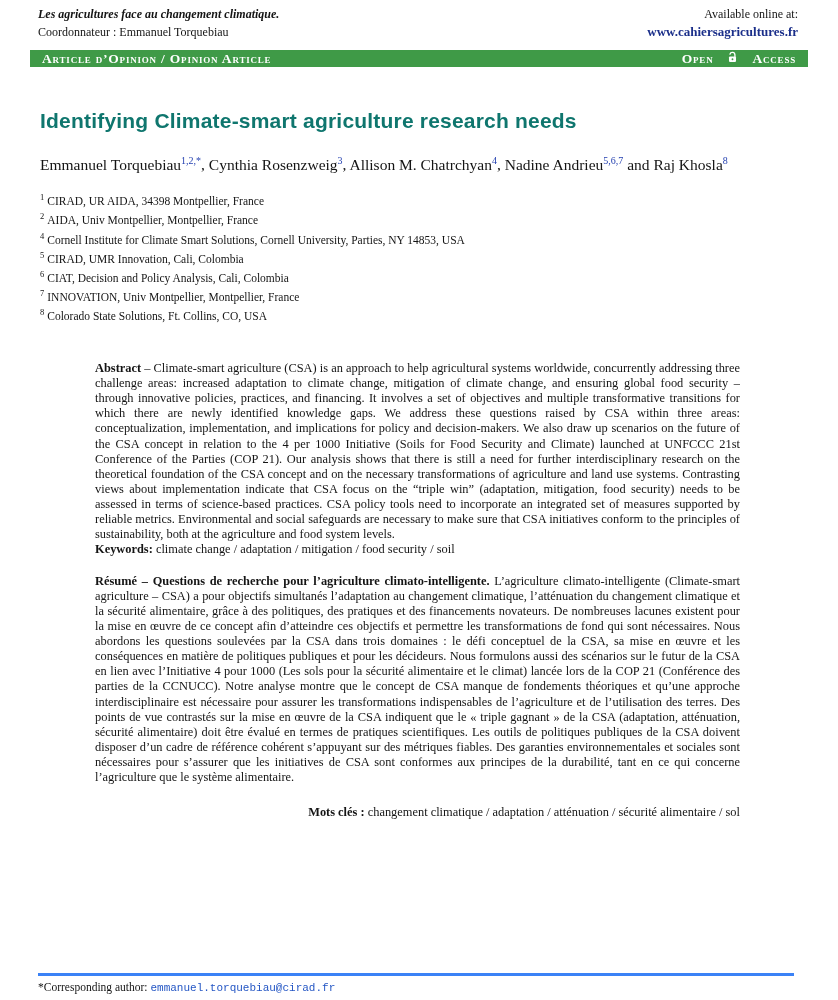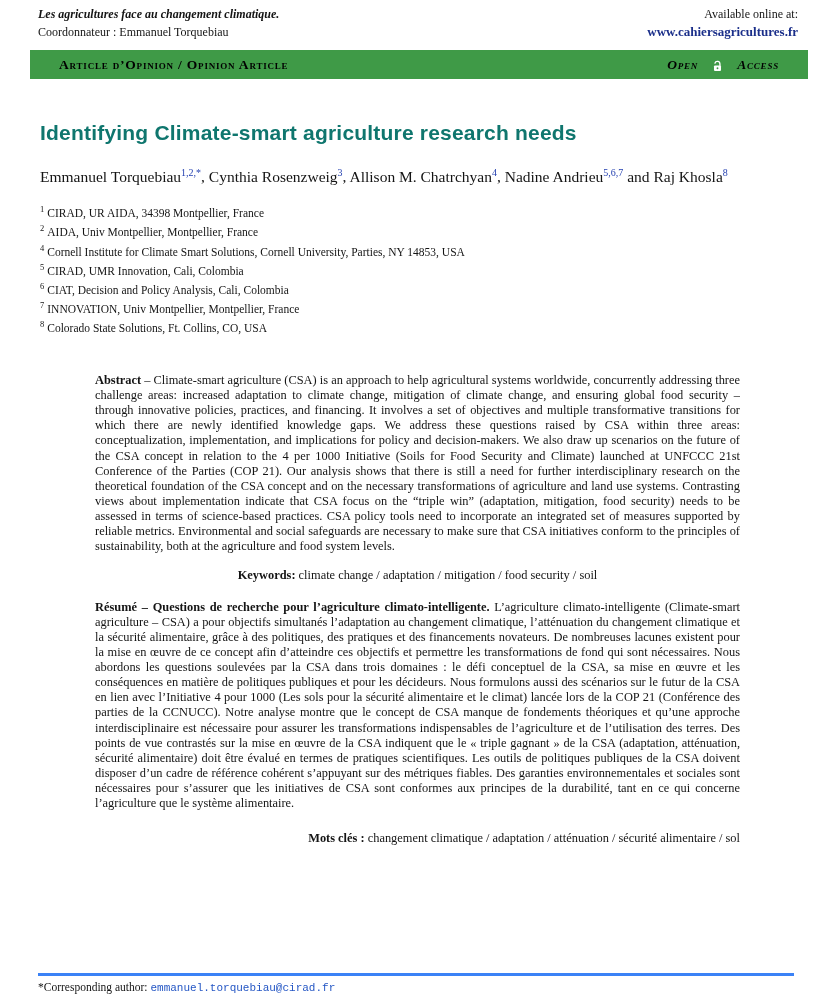--- a/index.html
+++ b/index.html
@@ -11,39 +11,39 @@
   }
   
   .hdr { display: flex; justify-content: space-between; padding: 7px 40px 0 38px; gap: 24px; }
   .hdr-left .l1 { font-weight: bold; font-style: italic; font-size: 12px; }
   .hdr-left .l2 { font-size: 12px; margin-top: 3px; }
   .hdr-right { text-align: right; }
   .hdr-right .l1 { font-size: 12px; }
   .hdr-right .l2 { font-size: 13px; font-weight: bold; color: #1b2f8a; margin-top: 2px; cursor: pointer; }
   
   .banner {
-    margin: 10px 30px 0 30px; height: 29px; background: #3f9a47; color: #000000;
-    display: flex; align-items: center; justify-content: space-between; padding: 0 29px;
+    margin: 10px 30px 0 30px; height: 17px; background: #3f9a47; color: #ffffff;
+    display: flex; align-items: center; justify-content: space-between; padding: 0 12px;
     font-variant: small-caps; font-weight: bold; font-size: 13.5px; letter-spacing: 0.8px;
   }
-  .oa { display: flex; align-items: flex-end; gap: 13px; font-style: italic; }
+  .oa { display: flex; align-items: flex-start; gap: 13px; }
   .oa svg { display: block; }
   
   .title {
     margin: 42px 40px 0 40px; font-family: "Liberation Sans", sans-serif;
     font-weight: bold; font-size: 21px; color: #0f766e; letter-spacing: 0.2px;
   }
   .authors { margin: 20px 60px 0 40px; font-size: 15.5px; line-height: 1.5; }
   .asup { color: #2440b0; font-size: 10px; }
   .affils { margin: 15px 40px 0 40px; font-size: 11.5px; line-height: 1.5; }
   .affil sup { font-size: 8.5px; margin-right: 3px; }
   
   .blocks { margin: 36px 98px 0 95px; font-size: 12.4px; line-height: 1.22; text-align: justify; }
   .blocks p { margin: 0; }
-  .blocks .kw { margin-top: 14px; text-align: center; }
+  .blocks .kw { margin-top: 0; text-align: left; }
   .blocks .resume { margin-top: 16px; }
   .blocks .mots { margin-top: 20px; text-align: right; }
   b.lbl { font-weight: bold; }
   
   .footnote {
     position: absolute; left: 38px; right: 44px; bottom: 6px;
     border-top: 3px solid #3b82f6; padding-top: 5px; font-size: 11.5px;
   }
   .email {
     font-family: "Liberation Mono", monospace; color: #2456c4;

